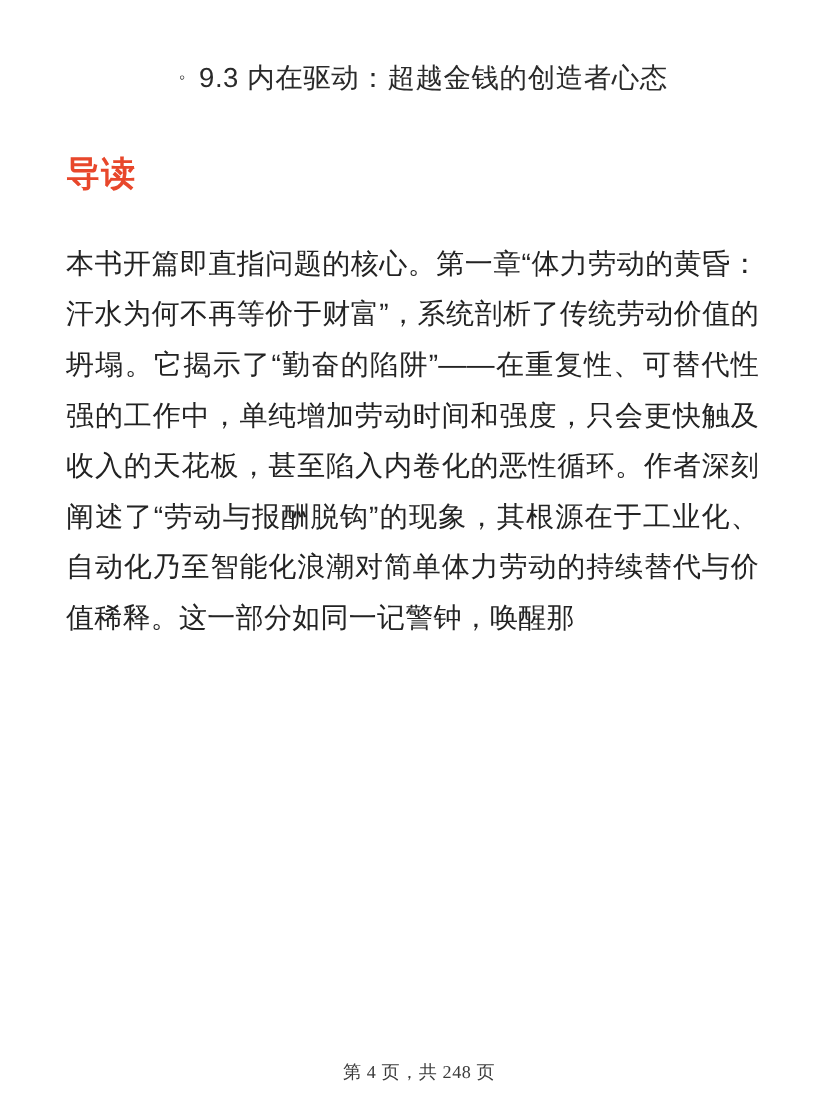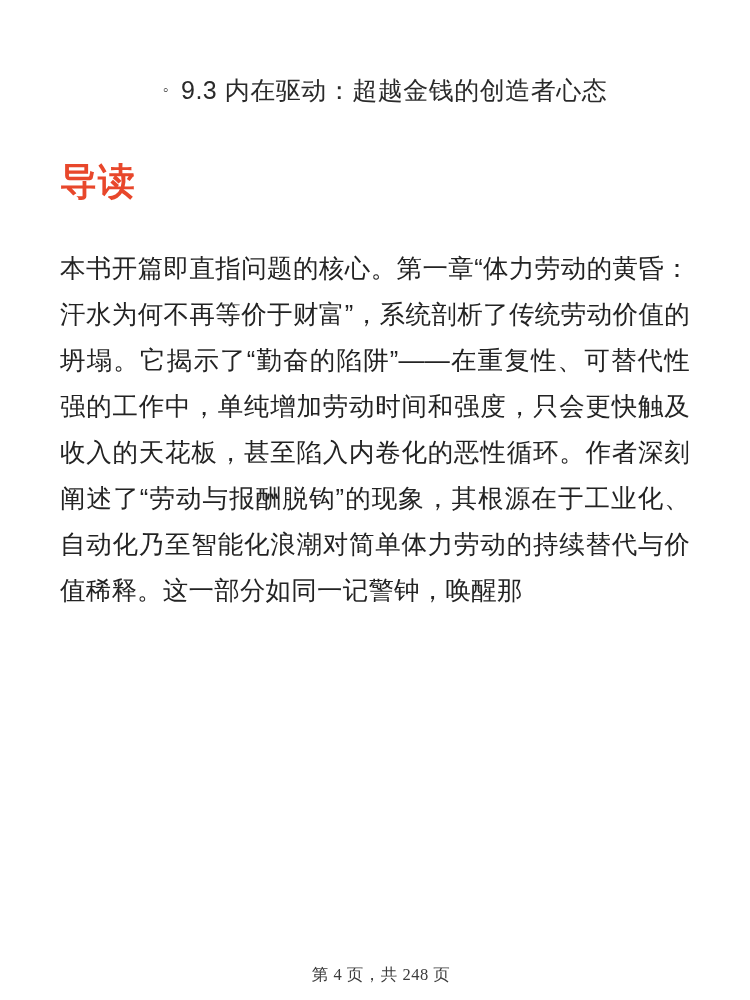--- a/index.html
+++ b/index.html
@@ -34,25 +34,24 @@
     padding-left: 20px;
   }
   .bullet-icon {
     font-size: 16px;
     line-height: 1;
     color: #333;
     transform: translateY(-4px);
   }
   .toc-text {
     white-space: nowrap;
-    margin-top: 20px;
   }
   .section-heading {
     color: #e8472b;
-    font-size: 37px;
+    font-size: 31px;
     font-weight: bold;
     margin: 50px 0 0 0;
     letter-spacing: 1px;
   }
   .body-para {
     font-size: 25.5px;
     line-height: 46px;
     text-align: justify;
     text-justify: inter-character;
     margin: 26px 0 0 0;

